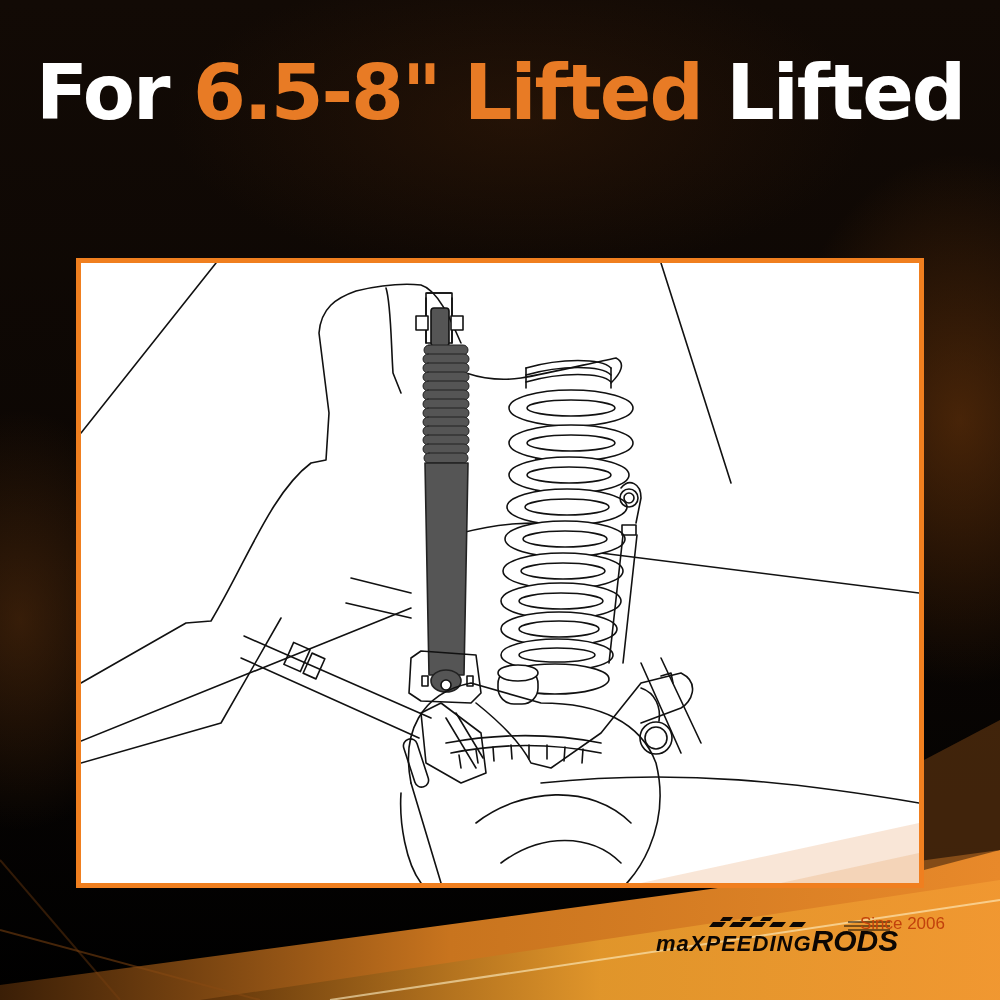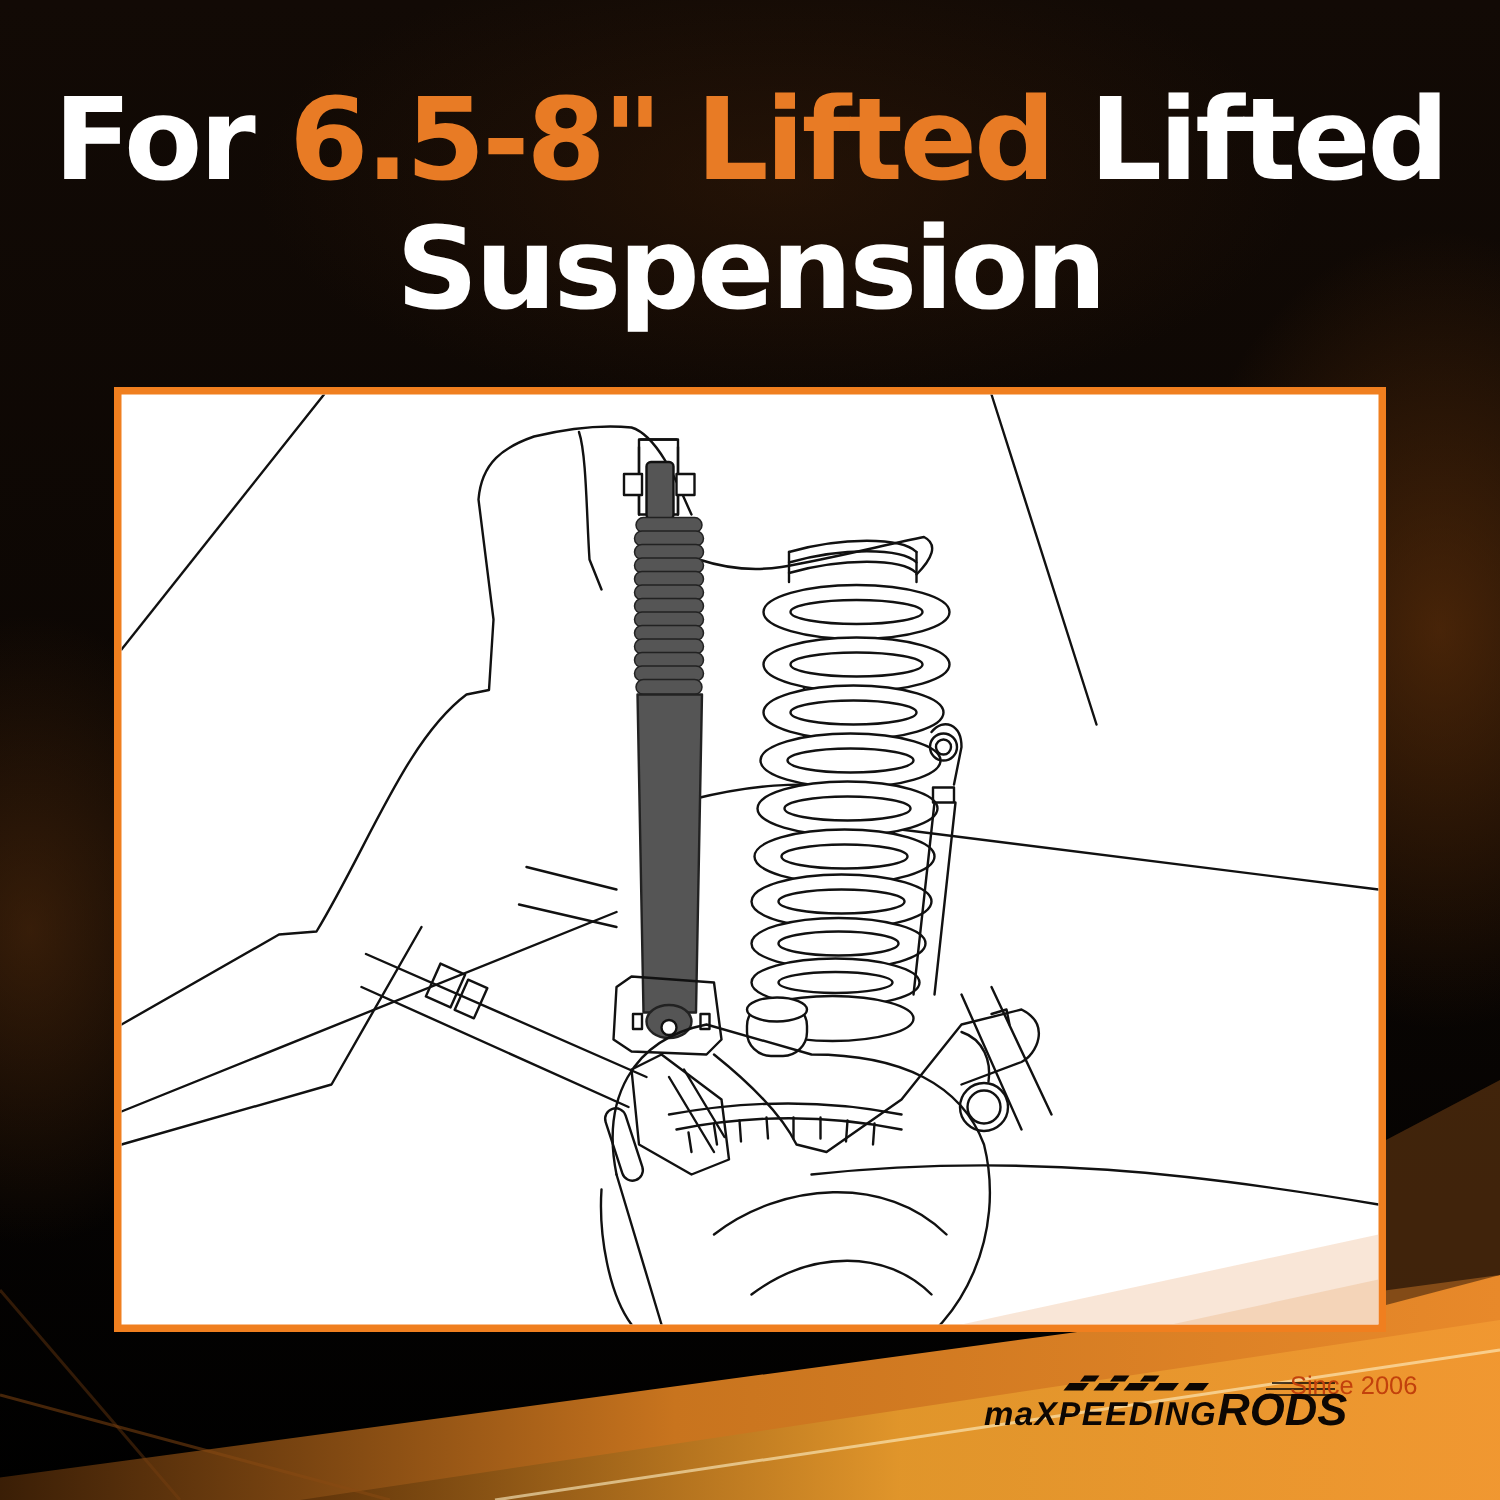--- a/index.html
+++ b/index.html
@@ -75,21 +75,20 @@
   <line x1="0" y1="860" x2="120" y2="1000" stroke="#7a4010" stroke-width="2" opacity="0.4"></line>
   <polygon points="924,760 1000,720 1000,850 924,870" fill="#5a3210" opacity="0.7"></polygon>
 </svg>
 
 <div class="headline">
   <div>
     <span>For</span>
     <span class="accent">6.5-8" Lifted</span>
     <span>Lifted</span>
   </div>
-  <div>Suspension</div>
 </div>
 
 <div class="frame">
   <svg width="838" height="620" viewBox="0 0 838 620" fill="none" stroke="#111" stroke-width="1.6" stroke-linejoin="round" stroke-linecap="round">
 
     <path d="M0,170 L135,0"></path>
     <path d="M0,420 L105,360 L130,358 C165,300 190,230 230,200 L245,197 L248,150 L238,70 C240,45 255,35 275,28 C300,22 320,20 340,22 C360,28 375,70 380,80"></path>
     <path d="M0,478 L330,345"></path>
     <path d="M0,500 L140,460 L200,355"></path>
     <path d="M580,0 L650,220"></path>

